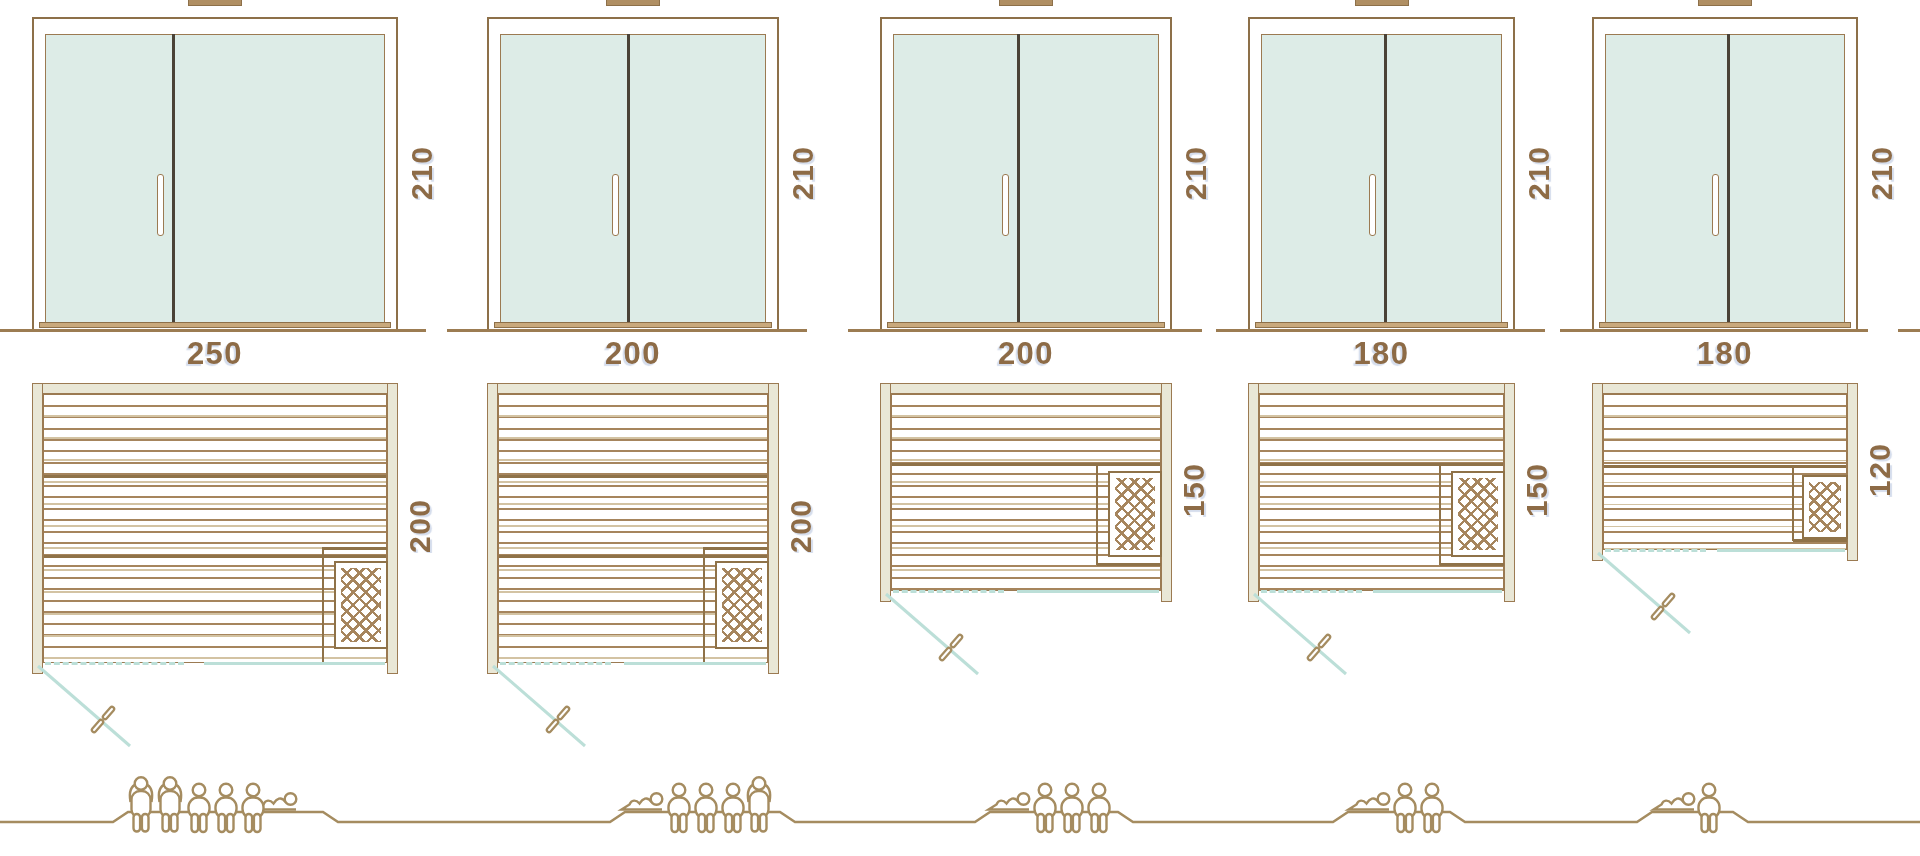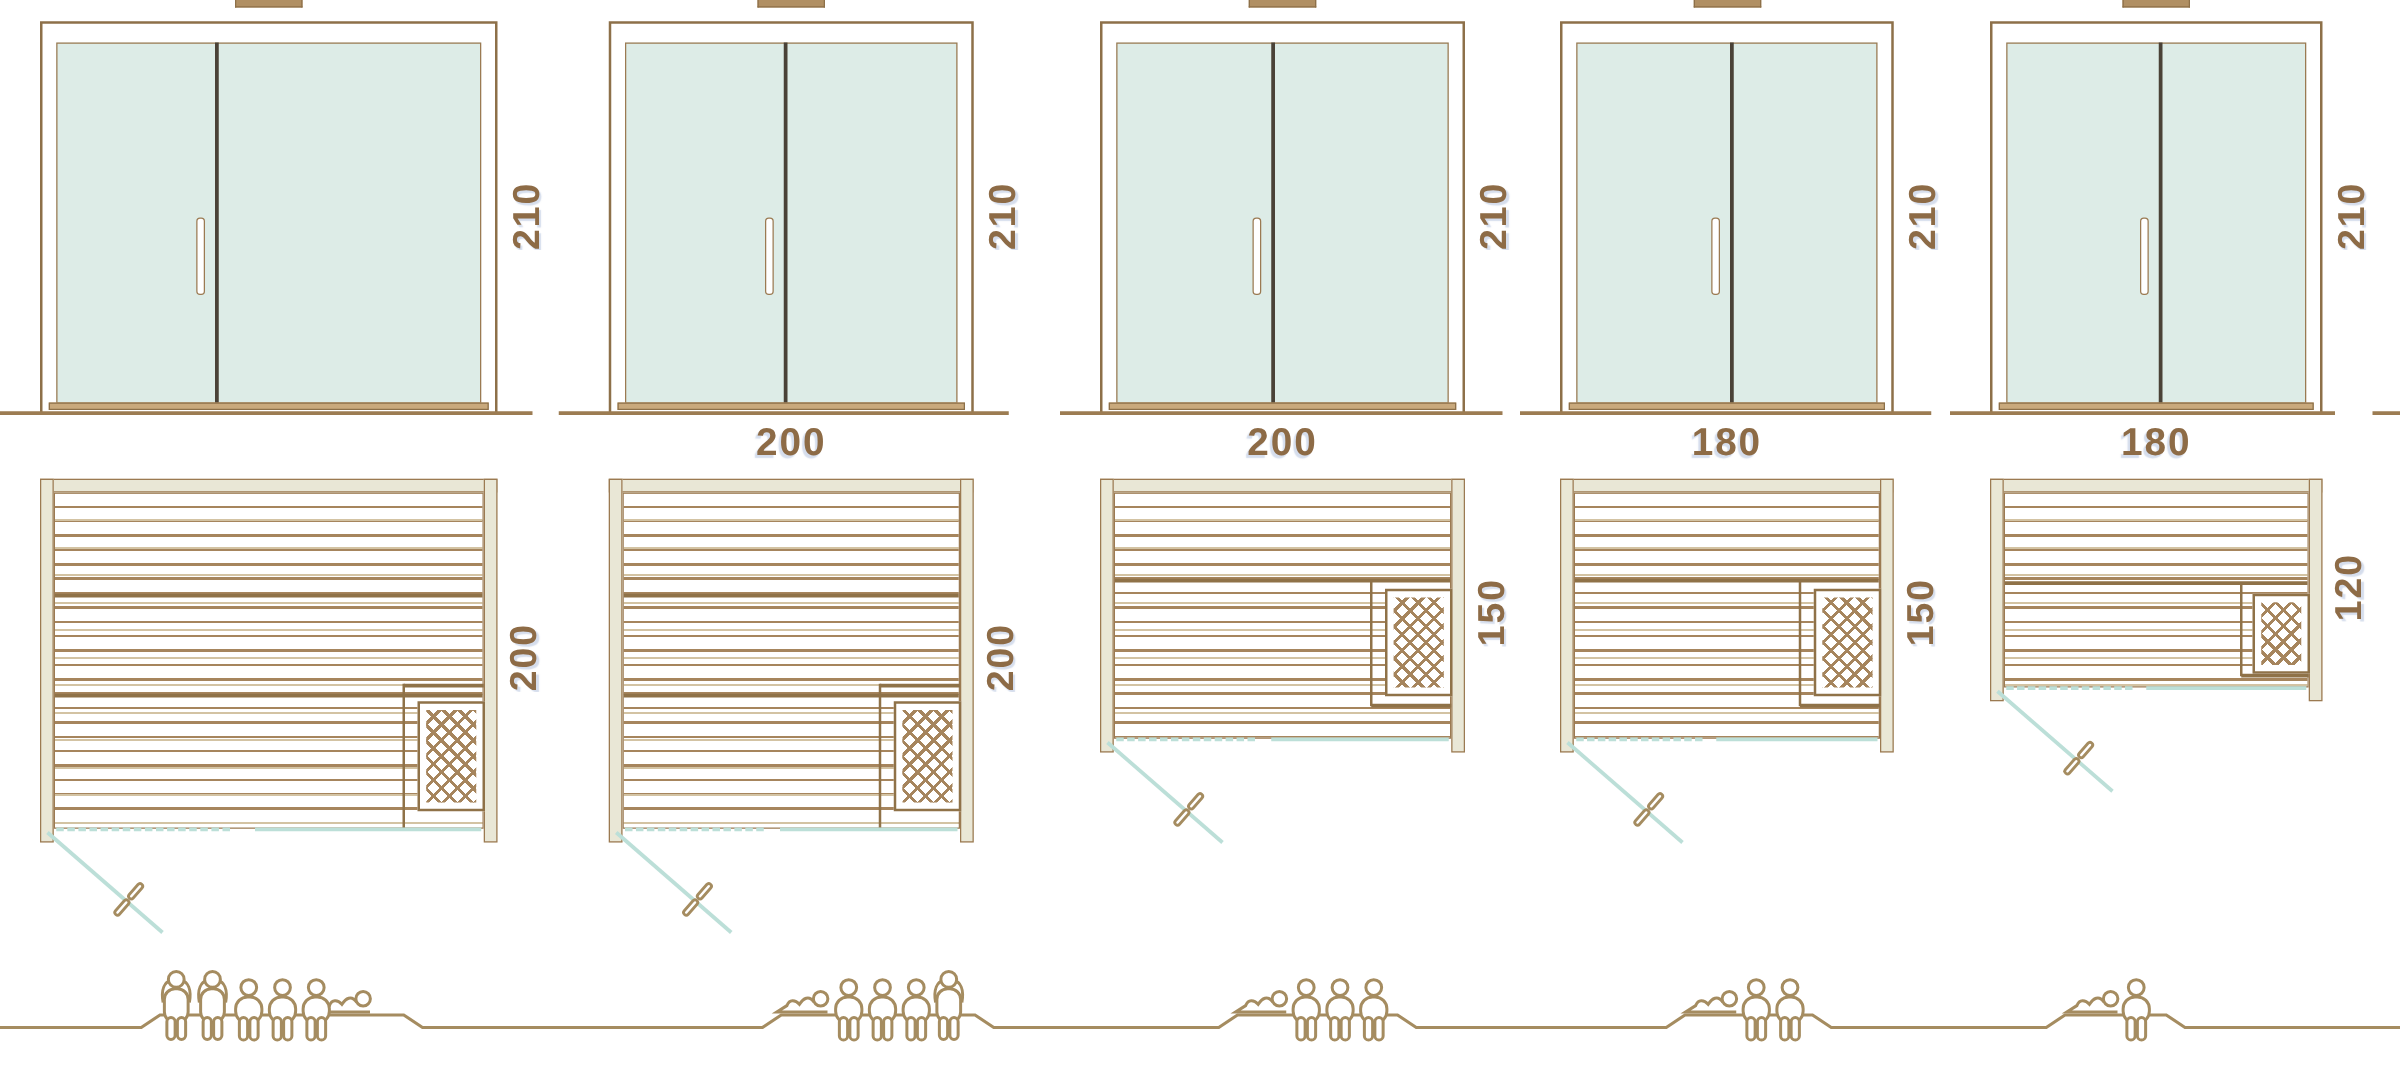--- a/index.html
+++ b/index.html
@@ -58,20 +58,21 @@
   <div class="unit" style="left:32px;width:366px;">
     <div class="vent"></div>
     <div class="elev">
       <div class="glass"></div>
       <div class="divider" style="left:138px;"></div>
       <div class="handle" style="left:123px;"></div>
       <div class="thresh"></div>
     </div>
     <div class="ground" style="left:-32px;right:-28px;"></div>
     <div class="dim dim-v" style="left:372px;top:113px;">210</div>
+    <div class="dim dim-h">250</div>
     <div class="plan" style="height:287px;">
       <div class="interior" style="height:269px;"></div>
       <div class="wall t"></div>
       <div class="wall l" style="height:291px;"></div>
       <div class="wall r" style="height:291px;"></div>
       <div class="benchline" style="top:92px;"></div>
       <div class="benchline" style="top:172px;"></div>
       <div class="bev" style="right:74px;top:164px;height:116px;"></div>
       <div class="beh" style="right:11px;width:64px;top:164px;"></div>
       <div class="heater" style="right:10px;top:178px;width:54px;height:88px;">

